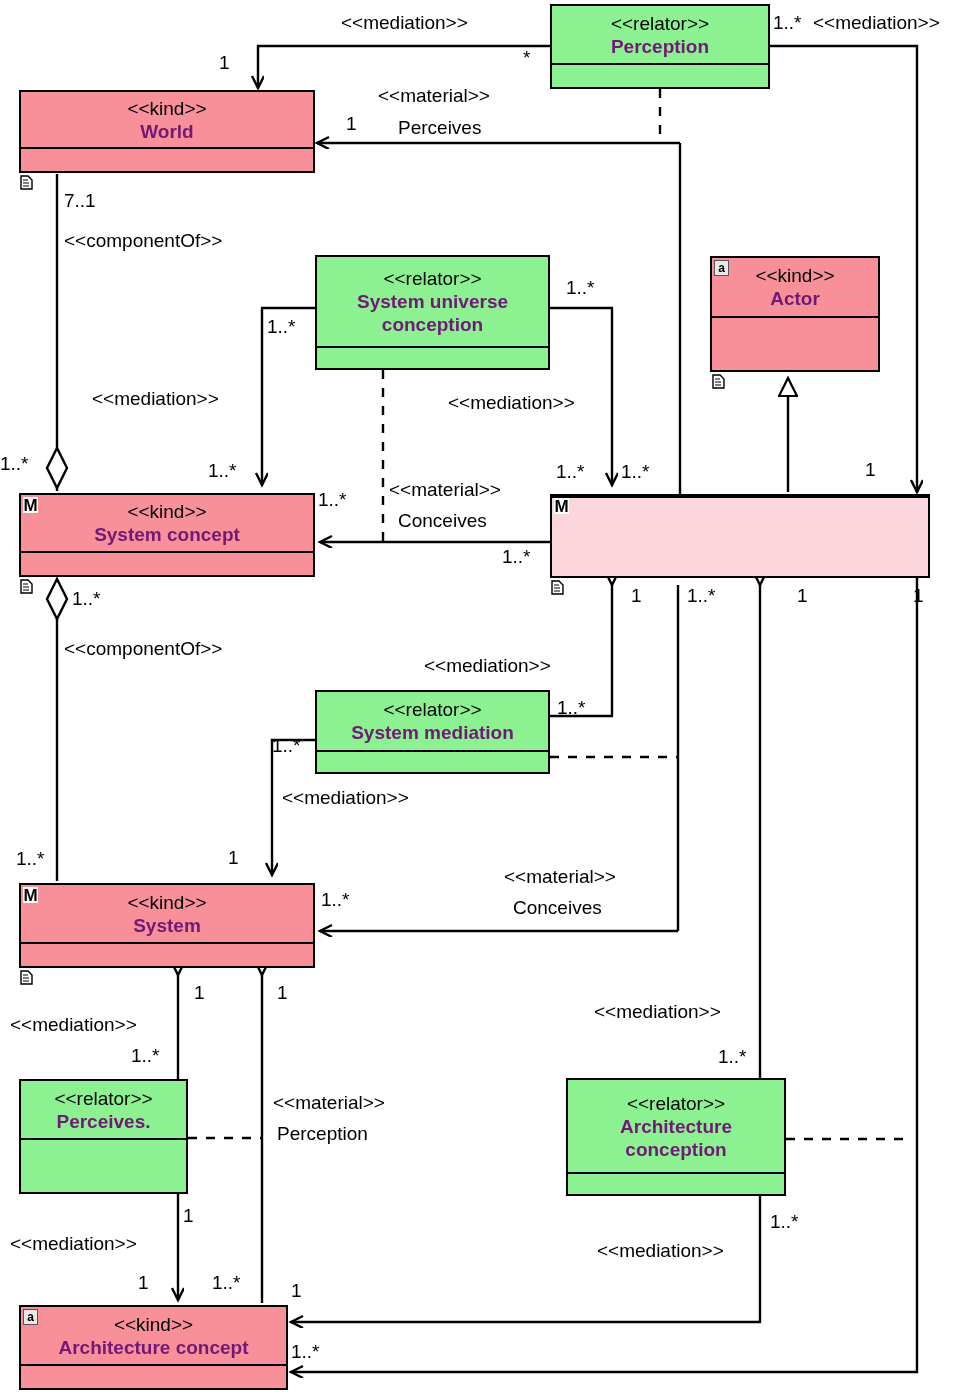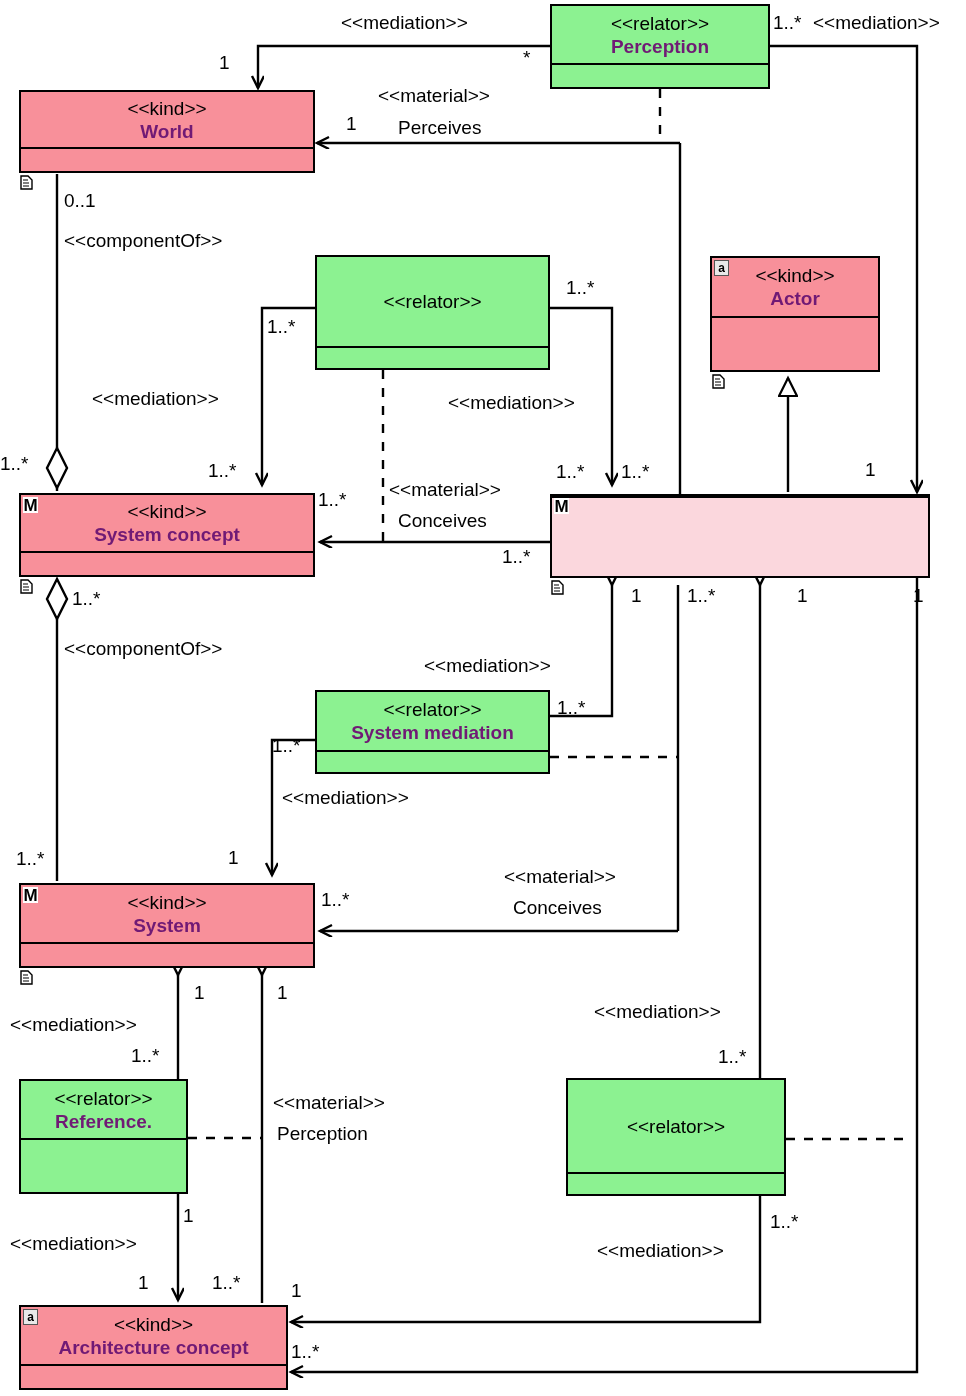--- a/index.html
+++ b/index.html
@@ -196,20 +196,21 @@
     <div class="uml-body" style="height:24px;"></div>
   </div>
   <svg class="doc-icon" style="left:20px; top:175px;" viewBox="0 0 13 15">
     <path d="M1,1 h7 l4,4 v9 h-11 z" fill="#fff" stroke="#000" stroke-width="1.4"></path>
     <path d="M3,5 h5 M3,8 h6 M3,11 h6" stroke="#000" stroke-width="1.2"></path>
   </svg>
 
   <div class="uml-class relator" style="left:315px; top:255px; width:235px; height:115px;">
     <div class="uml-head">
       <div class="stereotype">&lt;&lt;relator&gt;&gt;</div>
+      <div class="cname" style="max-width:200px;">System universe conception</div>
     </div>
     <div class="uml-body" style="height:22px;"></div>
   </div>
 
   <div class="uml-class kind" style="left:710px; top:256px; width:170px; height:116px;">
     <div class="corner-badge">a</div>
     <div class="uml-head">
       <div class="stereotype">&lt;&lt;kind&gt;&gt;</div>
       <div class="cname">Actor</div>
     </div>
@@ -259,28 +260,29 @@
     <div class="uml-body" style="height:24px;"></div>
   </div>
   <svg class="doc-icon" style="left:20px; top:970px;" viewBox="0 0 13 15">
     <path d="M1,1 h7 l4,4 v9 h-11 z" fill="#fff" stroke="#000" stroke-width="1.4"></path>
     <path d="M3,5 h5 M3,8 h6 M3,11 h6" stroke="#000" stroke-width="1.2"></path>
   </svg>
 
   <div class="uml-class relator" style="left:19px; top:1079px; width:169px; height:115px;">
     <div class="uml-head">
       <div class="stereotype">&lt;&lt;relator&gt;&gt;</div>
-      <div class="cname">Reference.</div>
+      <div class="cname">Perceives.</div>
     </div>
     <div class="uml-body" style="height:54px;"></div>
   </div>
 
   <div class="uml-class relator" style="left:566px; top:1078px; width:220px; height:118px;">
     <div class="uml-head">
       <div class="stereotype">&lt;&lt;relator&gt;&gt;</div>
+      <div class="cname" style="max-width:190px;">Architecture conception</div>
     </div>
     <div class="uml-body" style="height:22px;"></div>
   </div>
 
   <div class="uml-class kind" style="left:19px; top:1305px; width:269px; height:85px;">
     <div class="corner-badge">a</div>
     <div class="uml-head">
       <div class="stereotype">&lt;&lt;kind&gt;&gt;</div>
       <div class="cname">Architecture concept</div>
     </div>
@@ -305,21 +307,21 @@
   <div class="edge-label" style="left:594px; top:1001px;">&lt;&lt;mediation&gt;&gt;</div>
   <div class="edge-label" style="left:273px; top:1092px;">&lt;&lt;material&gt;&gt;</div>
   <div class="edge-label" style="left:277px; top:1123px;">Perception</div>
   <div class="edge-label" style="left:10px; top:1233px;">&lt;&lt;mediation&gt;&gt;</div>
   <div class="edge-label" style="left:597px; top:1240px;">&lt;&lt;mediation&gt;&gt;</div>
 
   <div class="mult" style="left:219px; top:52px;">1</div>
   <div class="mult" style="left:523px; top:47px;">*</div>
   <div class="mult" style="left:773px; top:12px;">1..*</div>
   <div class="mult" style="left:346px; top:113px;">1</div>
-  <div class="mult" style="left:64px; top:190px;">0..1</div>
+  <div class="mult" style="left:64px; top:190px;">7..1</div>
   <div class="mult" style="left:267px; top:316px;">1..*</div>
   <div class="mult" style="left:566px; top:277px;">1..*</div>
   <div class="mult" style="left:0px; top:453px;">1..*</div>
   <div class="mult" style="left:208px; top:460px;">1..*</div>
   <div class="mult" style="left:318px; top:489px;">1..*</div>
   <div class="mult" style="left:556px; top:461px;">1..*</div>
   <div class="mult" style="left:621px; top:461px;">1..*</div>
   <div class="mult" style="left:865px; top:459px;">1</div>
   <div class="mult" style="left:502px; top:546px;">1..*</div>
   <div class="mult" style="left:72px; top:588px;">1..*</div>

